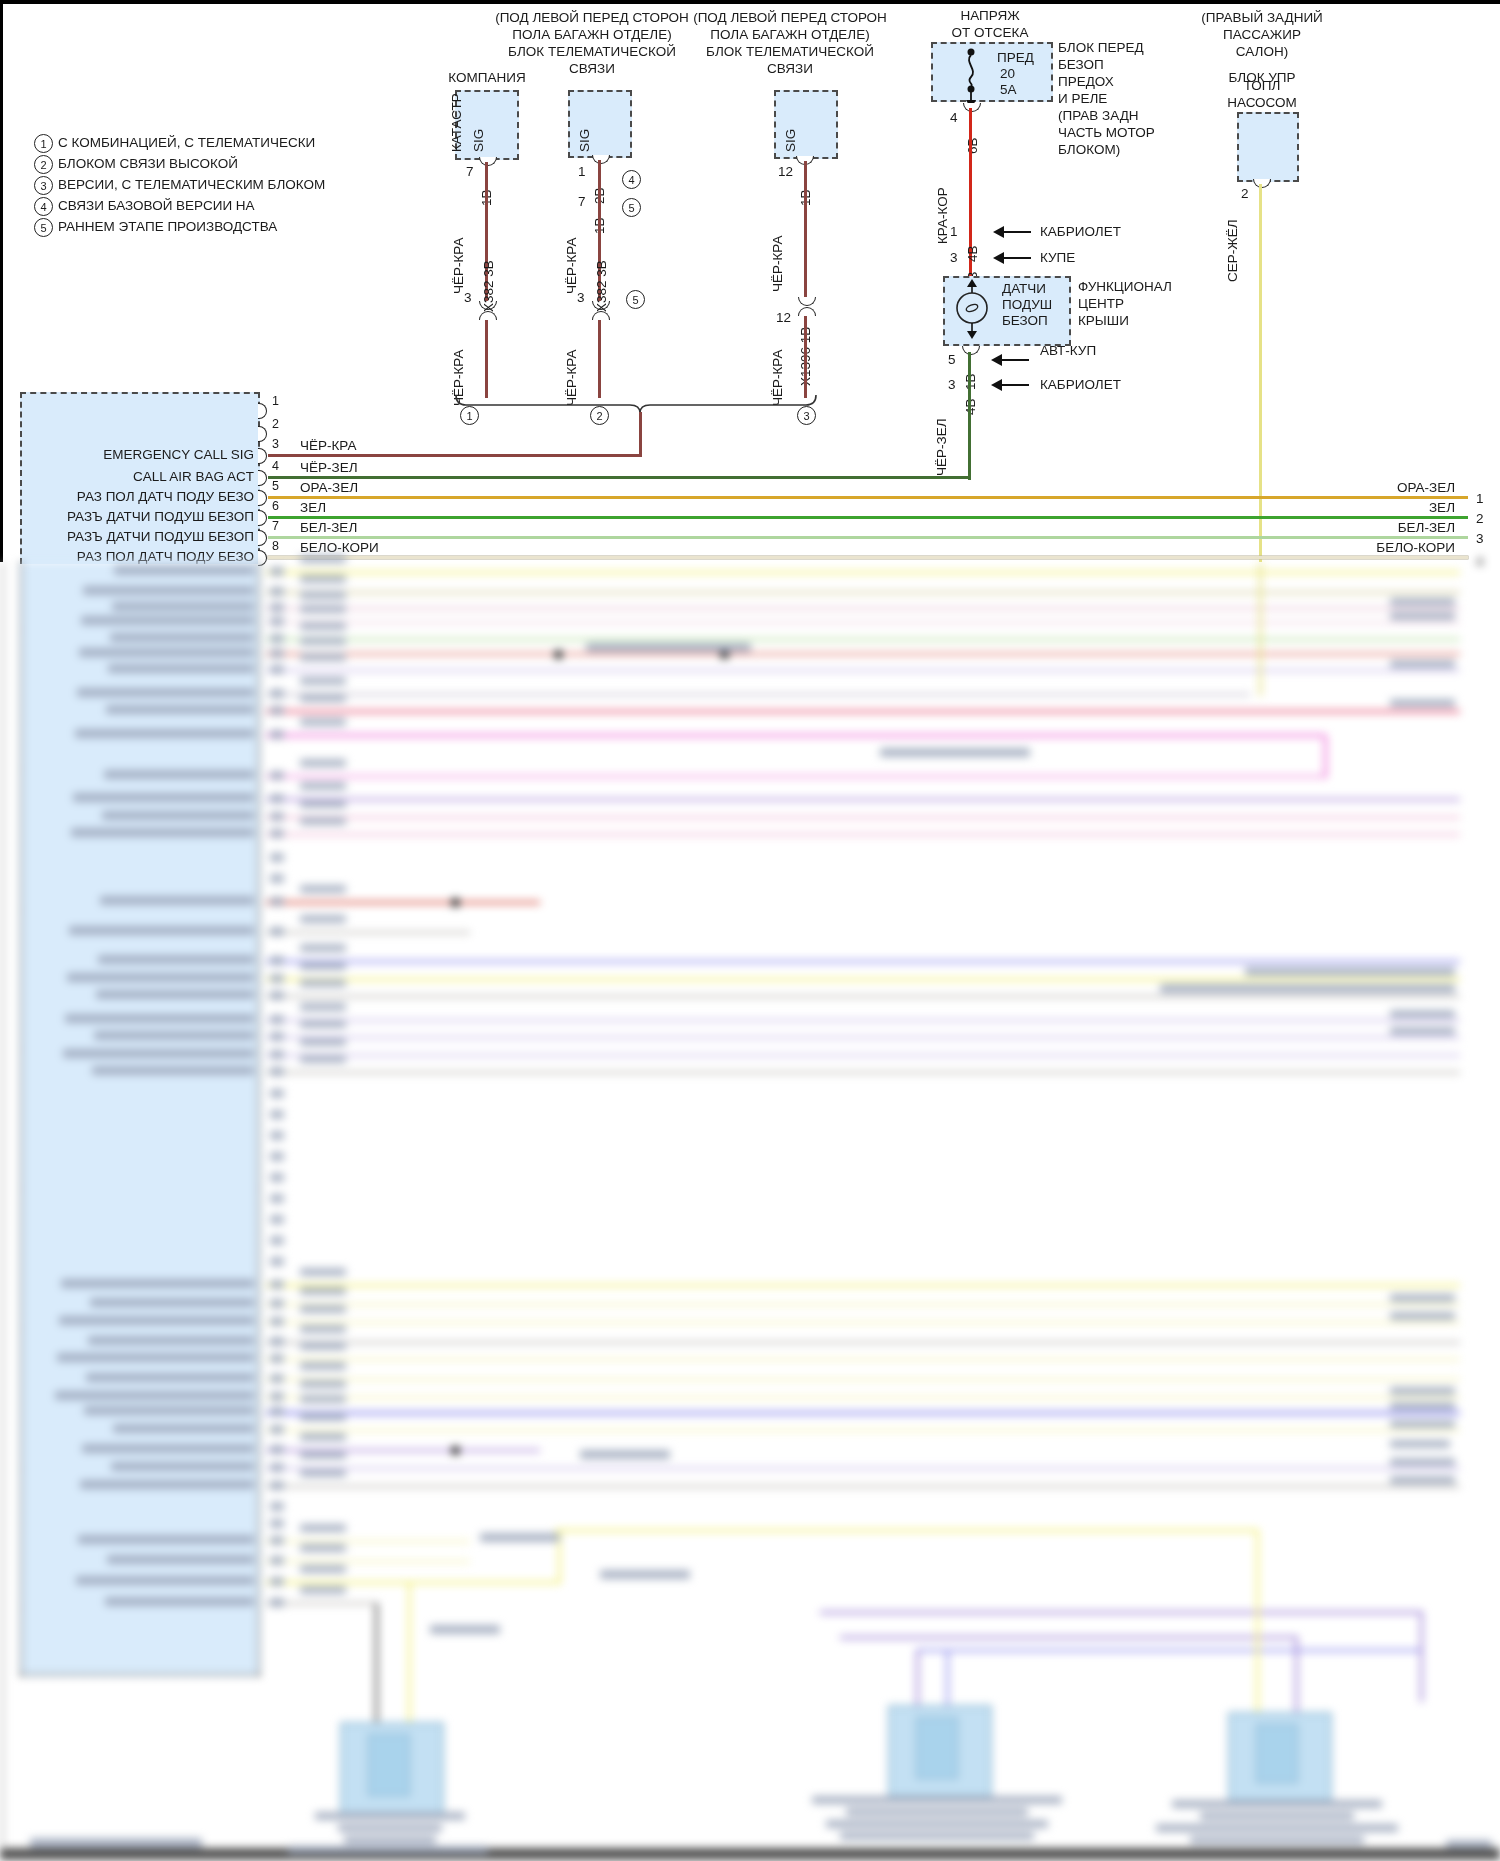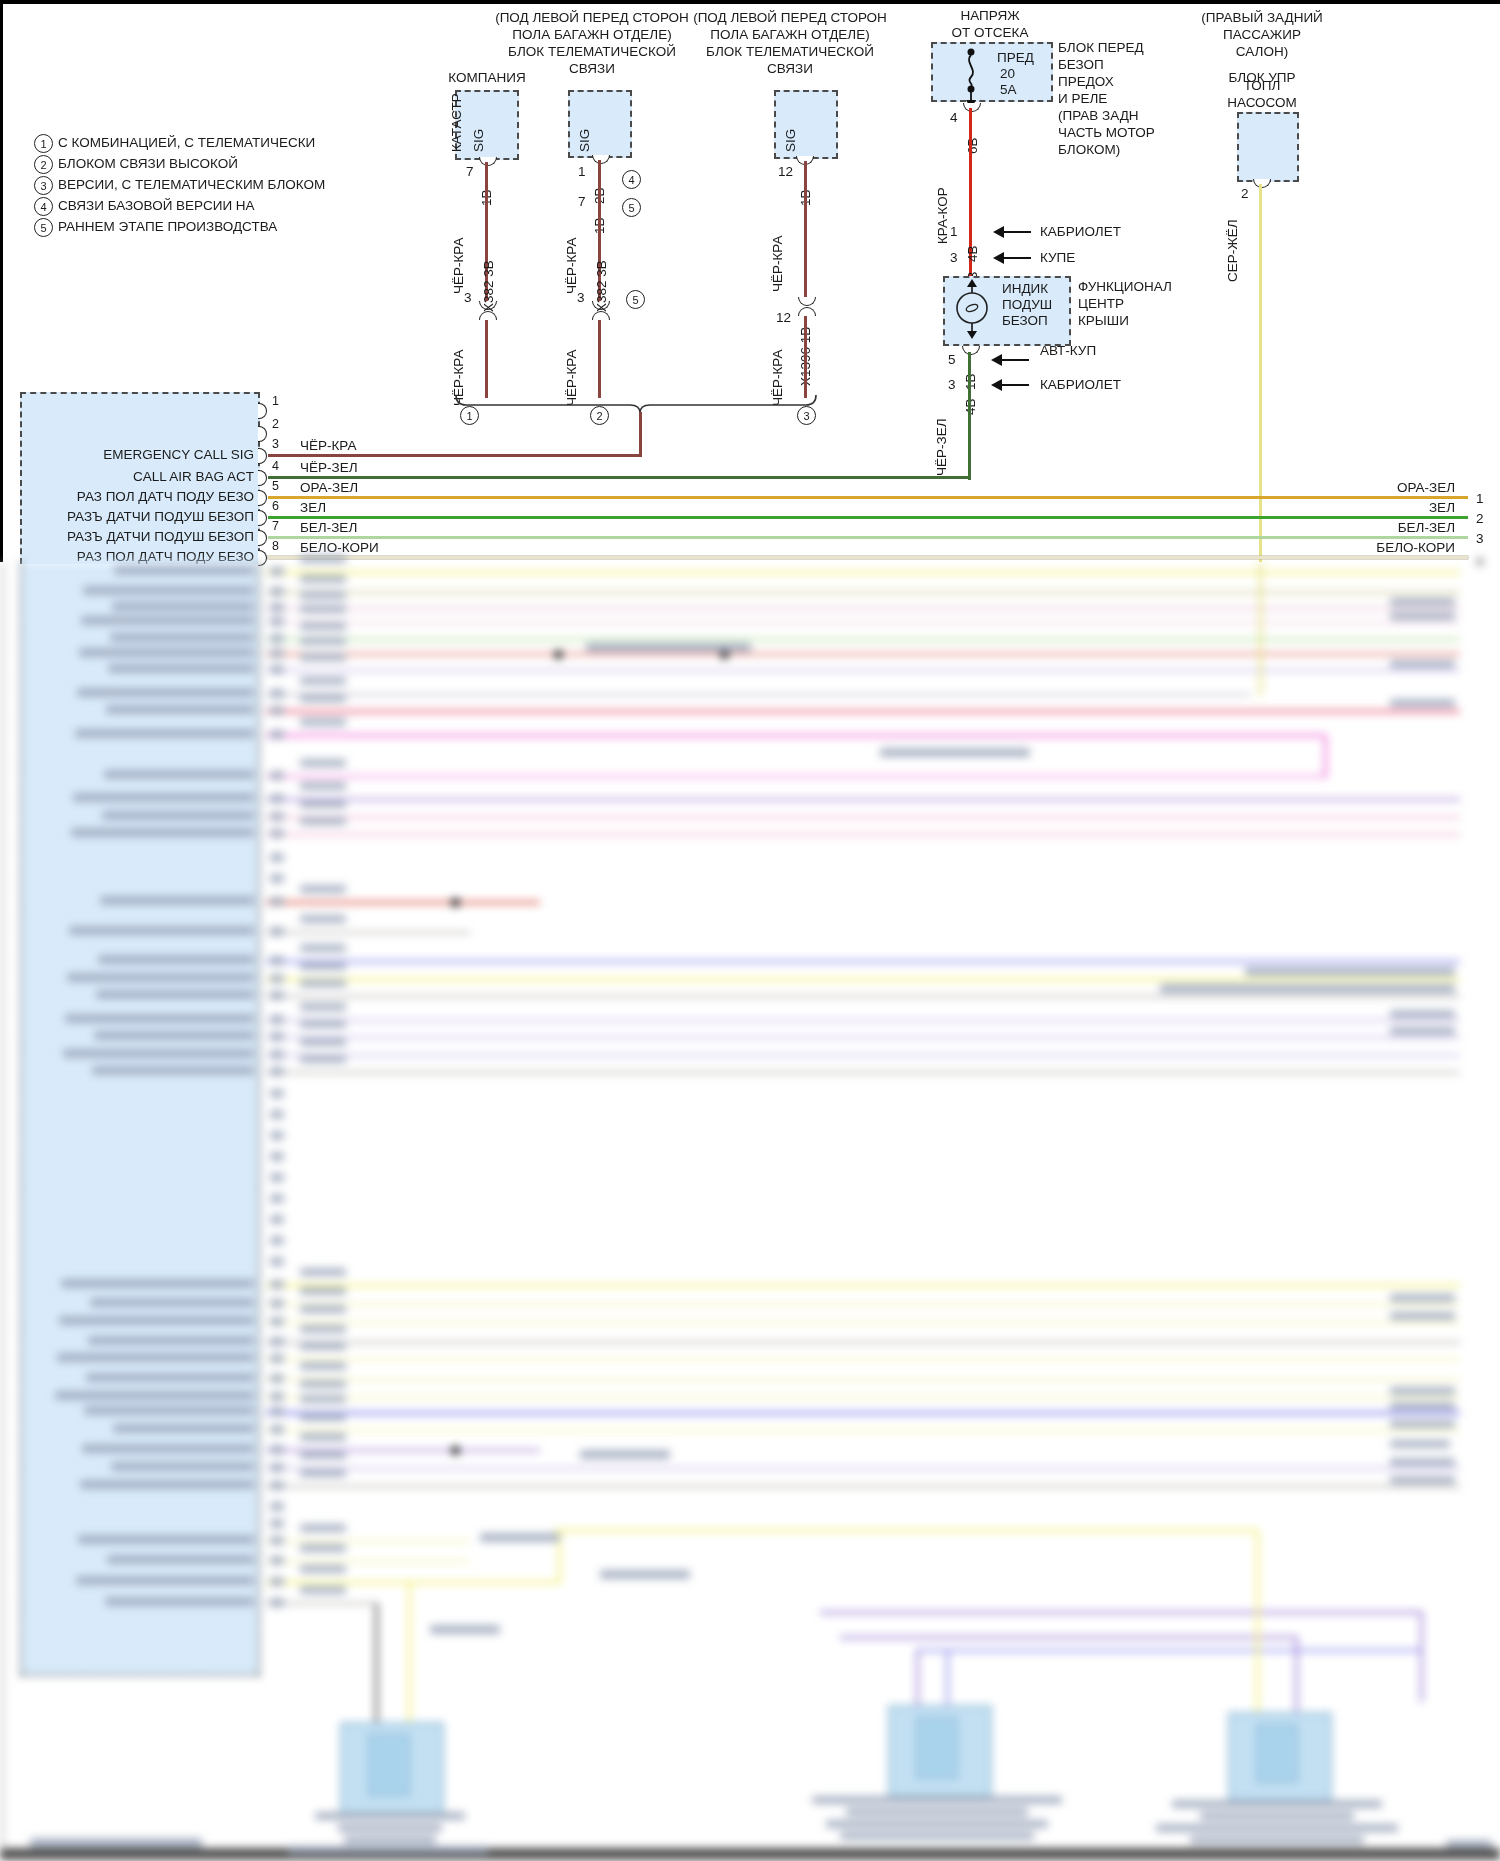--- a/index.html
+++ b/index.html
@@ -156,21 +156,21 @@
 
   <div class="dash-box" style="left:943px;top:276px;width:124px;height:66px"></div>
   <svg style="left:947px;top:277px" width="50" height="64">
     <path d="M20,10 L25,2 L30,10 Z" fill="#111"></path>
     <line x1="25" y1="8" x2="25" y2="16" stroke="#111" stroke-width="1.6"></line>
     <circle cx="25" cy="31" r="15" fill="none" stroke="#222" stroke-width="1.6"></circle>
     <ellipse cx="25" cy="31" rx="6" ry="3" fill="none" stroke="#222" stroke-width="1.4" transform="rotate(-20 25 31)"></ellipse>
     <line x1="25" y1="46" x2="25" y2="56" stroke="#111" stroke-width="1.6"></line>
     <path d="M20,54 L25,62 L30,54 Z" fill="#111"></path>
   </svg>
-  <span class="lbl" style="left:1002px;top:281px">ИНДИК</span>
+  <span class="lbl" style="left:1002px;top:281px">ДАТЧИ</span>
   <span class="lbl" style="left:1002px;top:297px">ПОДУШ</span>
   <span class="lbl" style="left:1002px;top:313px">БЕЗОП</span>
   <span class="lbl" style="left:1078px;top:279px">ФУНКЦИОНАЛ</span>
   <span class="lbl" style="left:1078px;top:296px">ЦЕНТР</span>
   <span class="lbl" style="left:1078px;top:313px">КРЫШИ</span>
   <span class="smile" style="left:962px;top:346px"></span>
   <span class="lbl" style="left:948px;top:352px">5</span>
   <span class="vlabel" style="left:978px;top:376px">1В</span>
   <span class="arr" style="left:993px;top:359px"></span>
   <span class="lbl" style="left:1040px;top:343px">АВТ-КУП</span>

